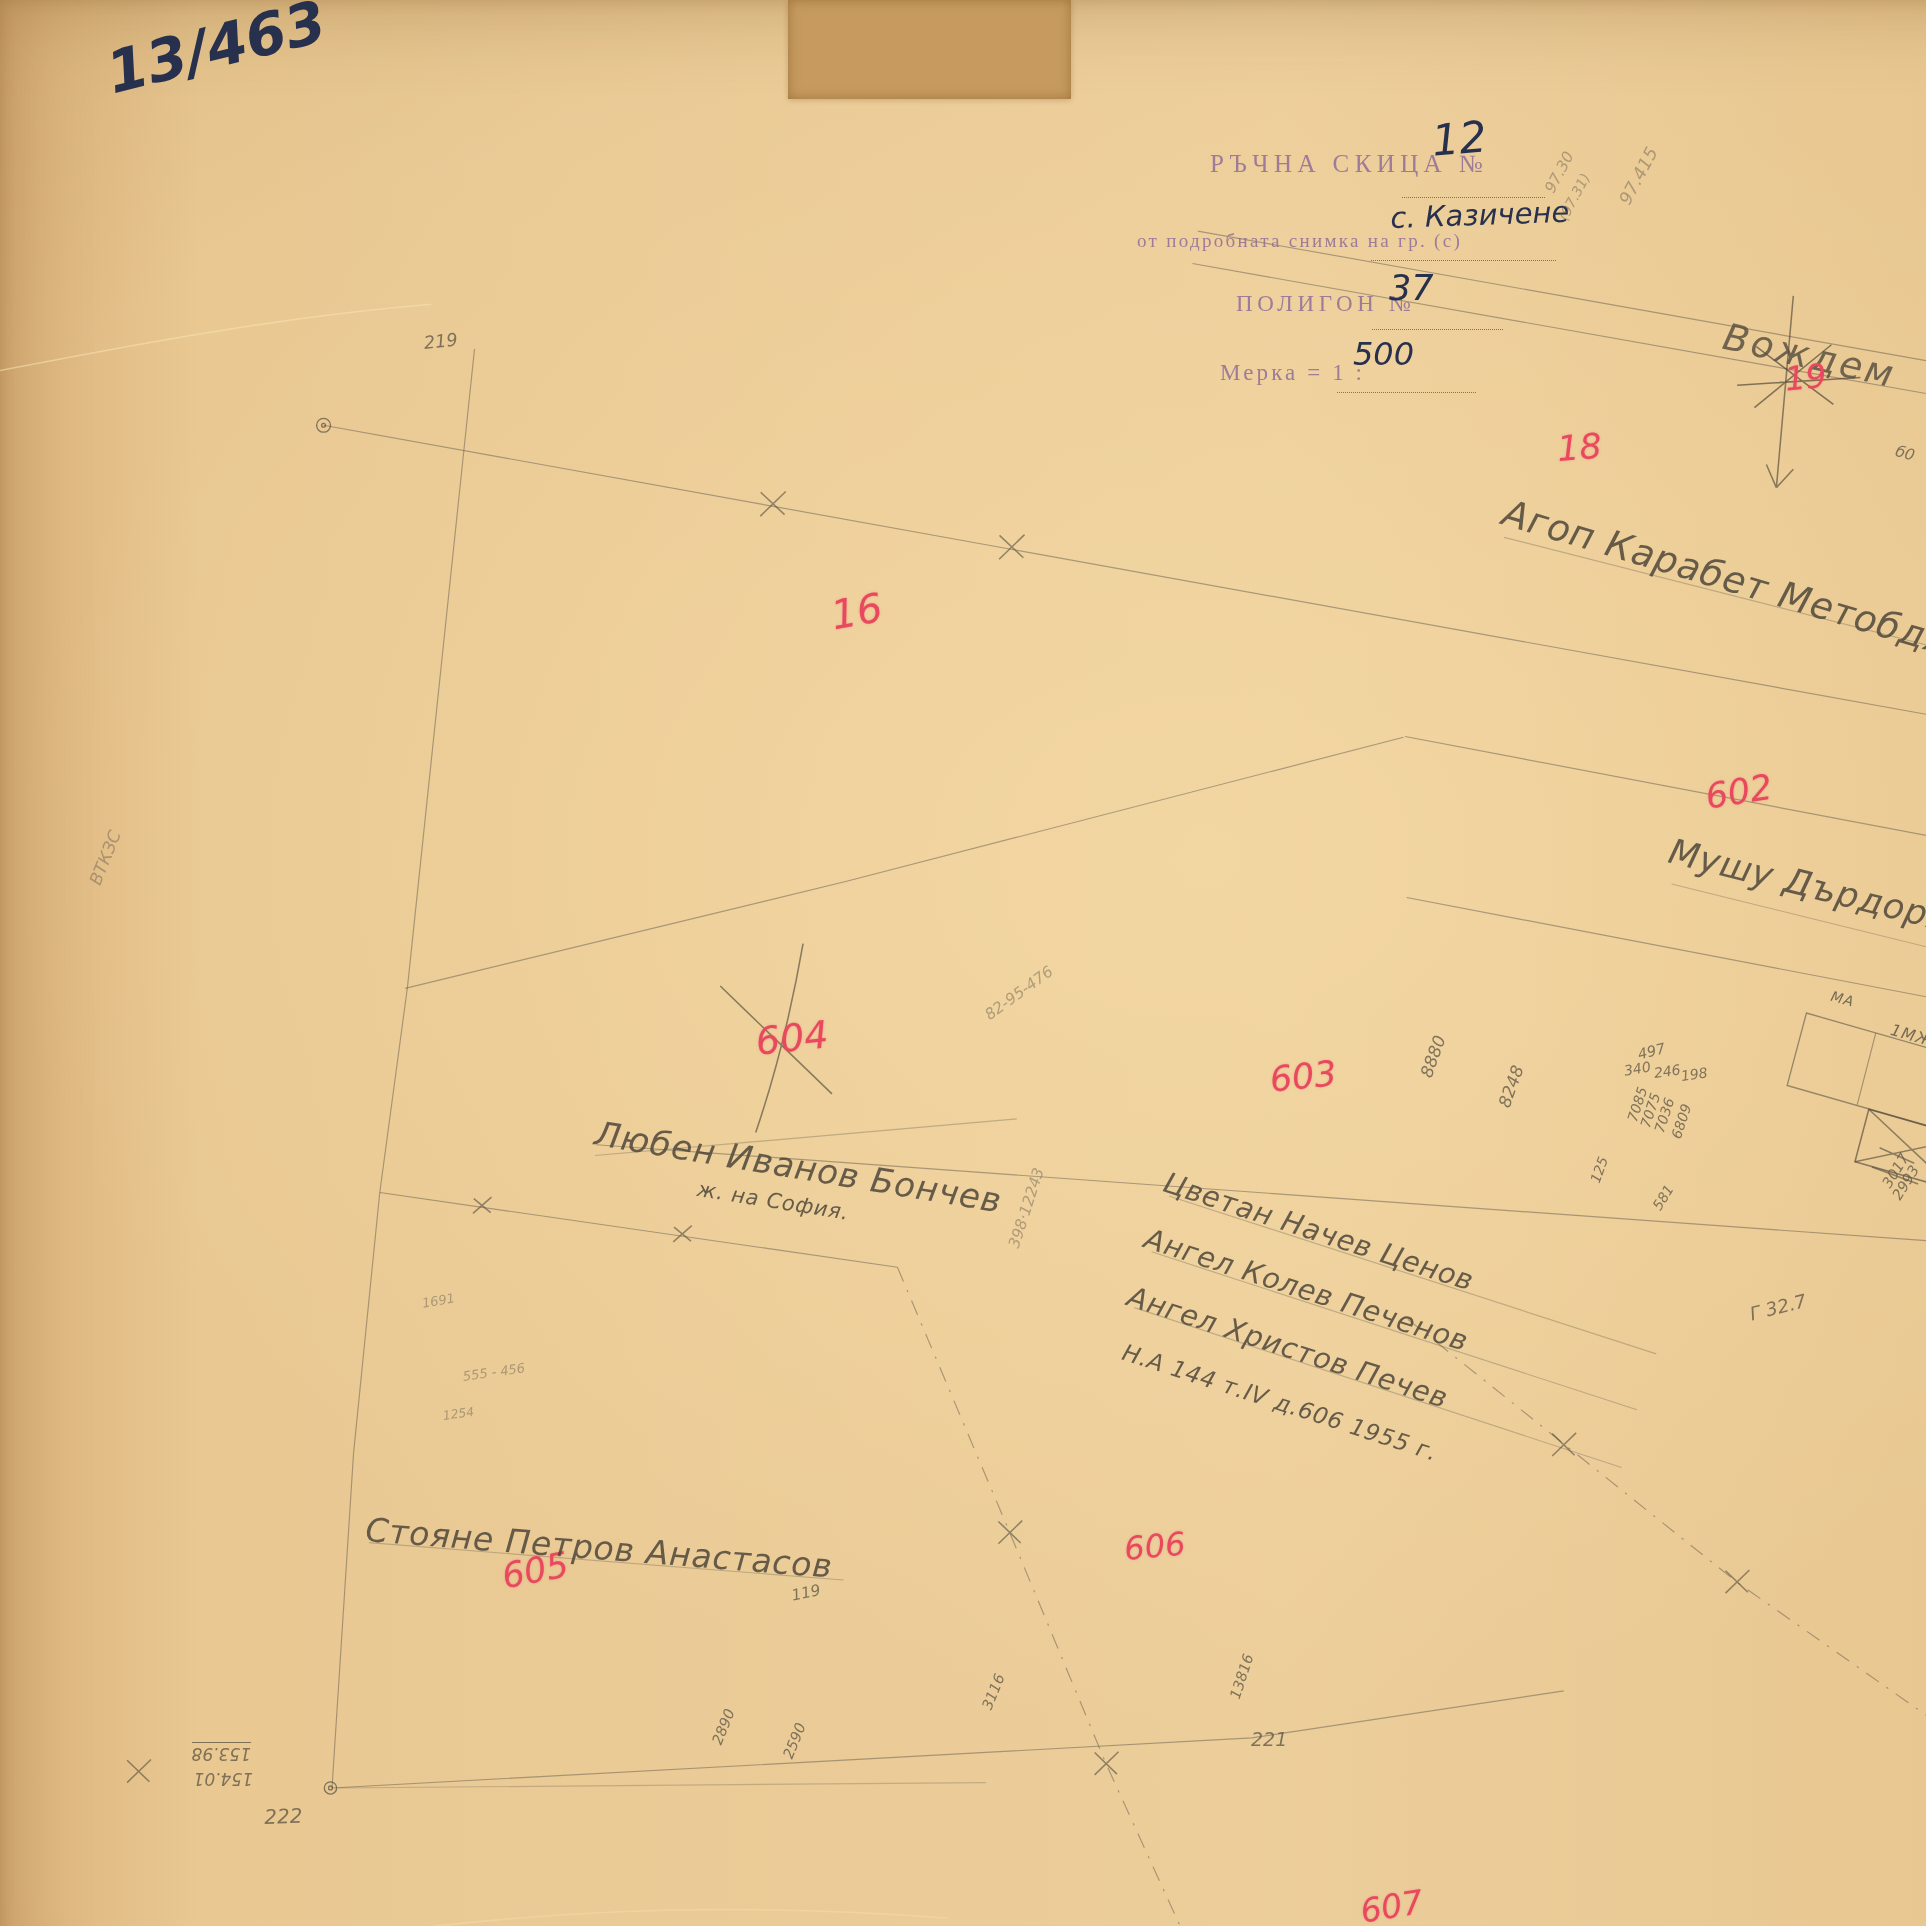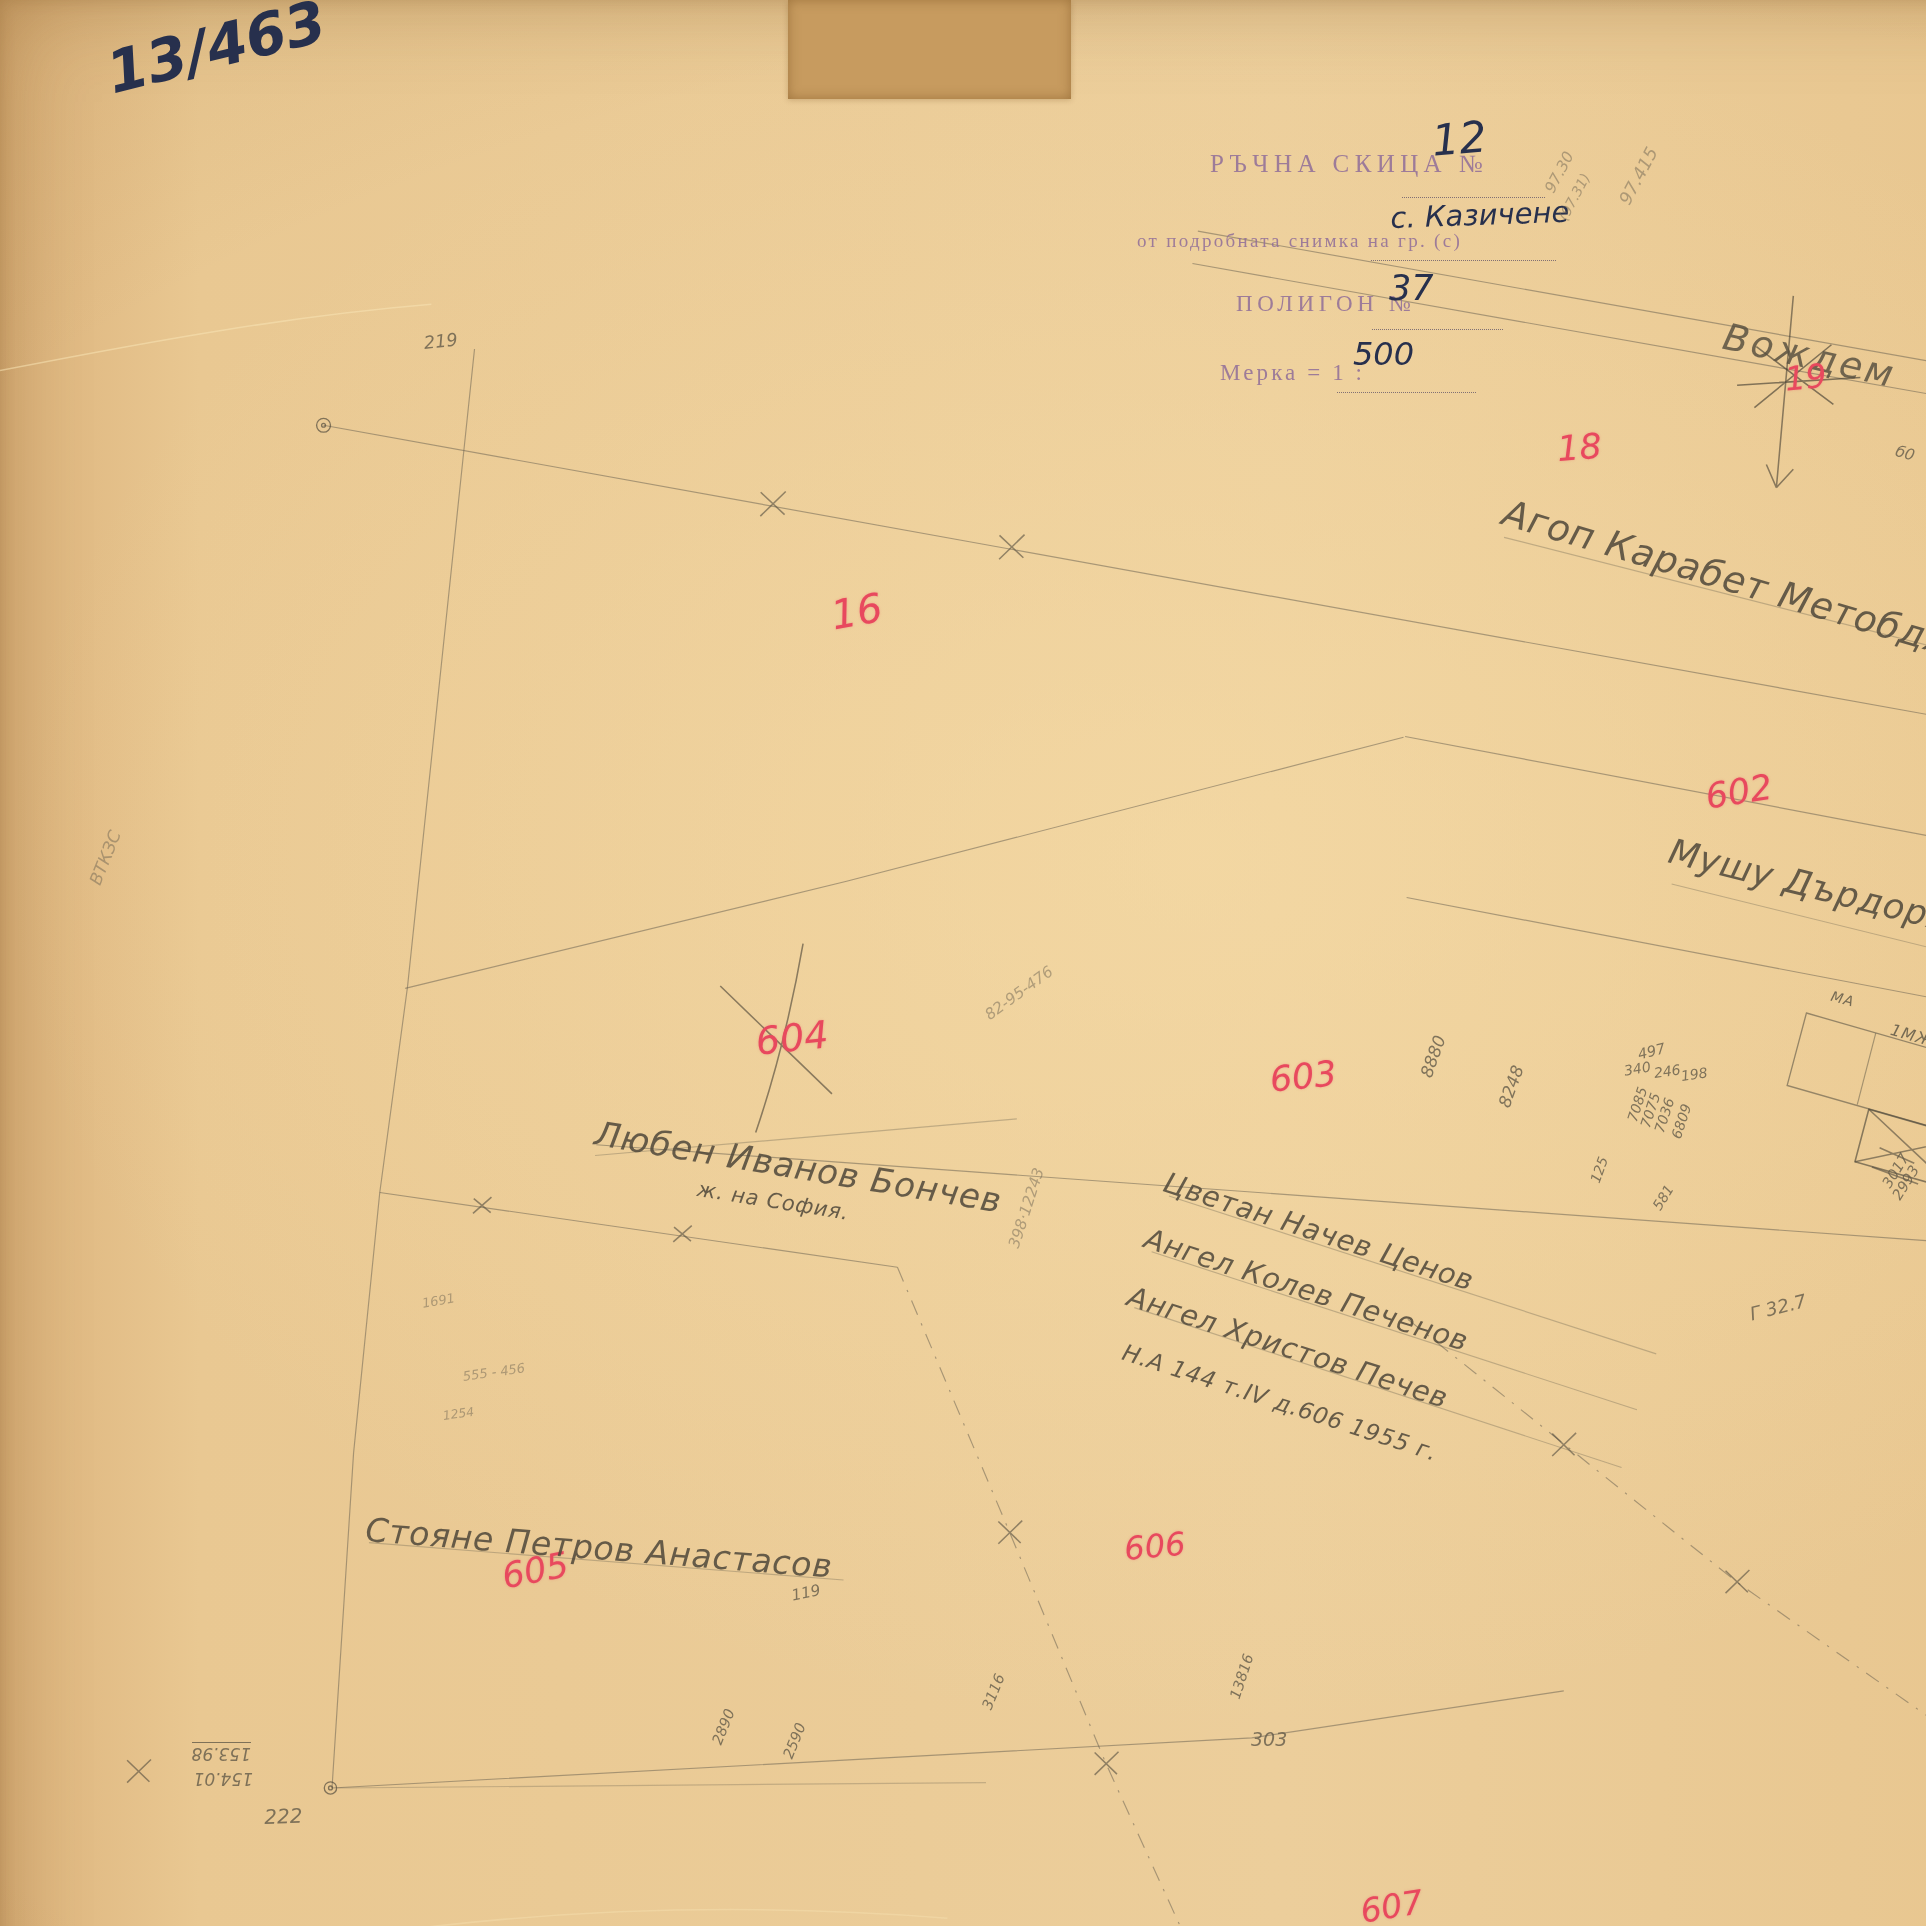--- a/index.html
+++ b/index.html
@@ -168,21 +168,21 @@
       <div class="pos name" style="left: 699px; top: 1178px; font-size: 21px; transform: rotate(9deg);">ж. на София.</div>
       <div class="pos name" style="left: 1169px; top: 1168px; font-size: 28.5px; transform: rotate(18deg);">Цветан Начев Ценов</div>
       <div class="pos name" style="left: 1150px; top: 1224px; font-size: 28.5px; transform: rotate(18deg);">Ангел Колев Печенов</div>
       <div class="pos name" style="left: 1133px; top: 1282px; font-size: 28.5px; transform: rotate(18deg);">Ангел Христов Печев</div>
       <div class="pos name" style="left: 1127px; top: 1340px; font-size: 23px; transform: rotate(18deg);">Н.А 144 т.IV д.606 1955 г.</div>
       <div class="pos name" style="left: 367px; top: 1513px; font-size: 33px; transform: rotate(4.5deg);">Стояне Петров Анастасов</div>
       <div class="pos num" style="left: 423px; top: 334px; font-size: 17.7px; transform: rotate(-6deg);">219</div>
       <div class="pos num" style="left: 264px; top: 1807px; font-size: 20px; transform: rotate(-2deg);">222</div>
       <div class="pos num u" style="left: 251px; top: 1762px; font-size: 17px; transform: rotate(180deg);">153.98</div>
       <div class="pos num" style="left: 253px; top: 1787px; font-size: 17px; transform: rotate(180deg);">154.01</div>
-      <div class="pos num" style="left: 1251px; top: 1730px; font-size: 19px; transform: rotate(0deg);">303</div>
+      <div class="pos num" style="left: 1251px; top: 1730px; font-size: 19px; transform: rotate(0deg);">221</div>
       <div class="pos num" style="left: 790px; top: 1588px; font-size: 15.4px; transform: rotate(-12deg);">119</div>
       <div class="pos num" style="left: 709px; top: 1741px; font-size: 14.6px; transform: rotate(-68deg);">2890</div>
       <div class="pos num" style="left: 780px; top: 1755px; font-size: 14.6px; transform: rotate(-68deg);">2590</div>
       <div class="pos num" style="left: 979px; top: 1706px; font-size: 14.6px; transform: rotate(-68deg);">3116</div>
       <div class="pos num" style="left: 1227px; top: 1696px; font-size: 14.6px; transform: rotate(-72deg);">13816</div>
       <div class="pos faint" style="left: 421px; top: 1297px; font-size: 13px; transform: rotate(-10deg);">1691</div>
       <div class="pos faint" style="left: 462px; top: 1370px; font-size: 13px; transform: rotate(-8deg);">555 - 456</div>
       <div class="pos faint" style="left: 442px; top: 1410px; font-size: 12.3px; transform: rotate(-8deg);">1254</div>
       <div class="pos faint" style="left: 982px; top: 1010px; font-size: 15.4px; transform: rotate(-36deg);">82-95-476</div>
       <div class="pos faint" style="left: 1006px; top: 1245px; font-size: 15.4px; transform: rotate(-72deg);">398·12243</div>

